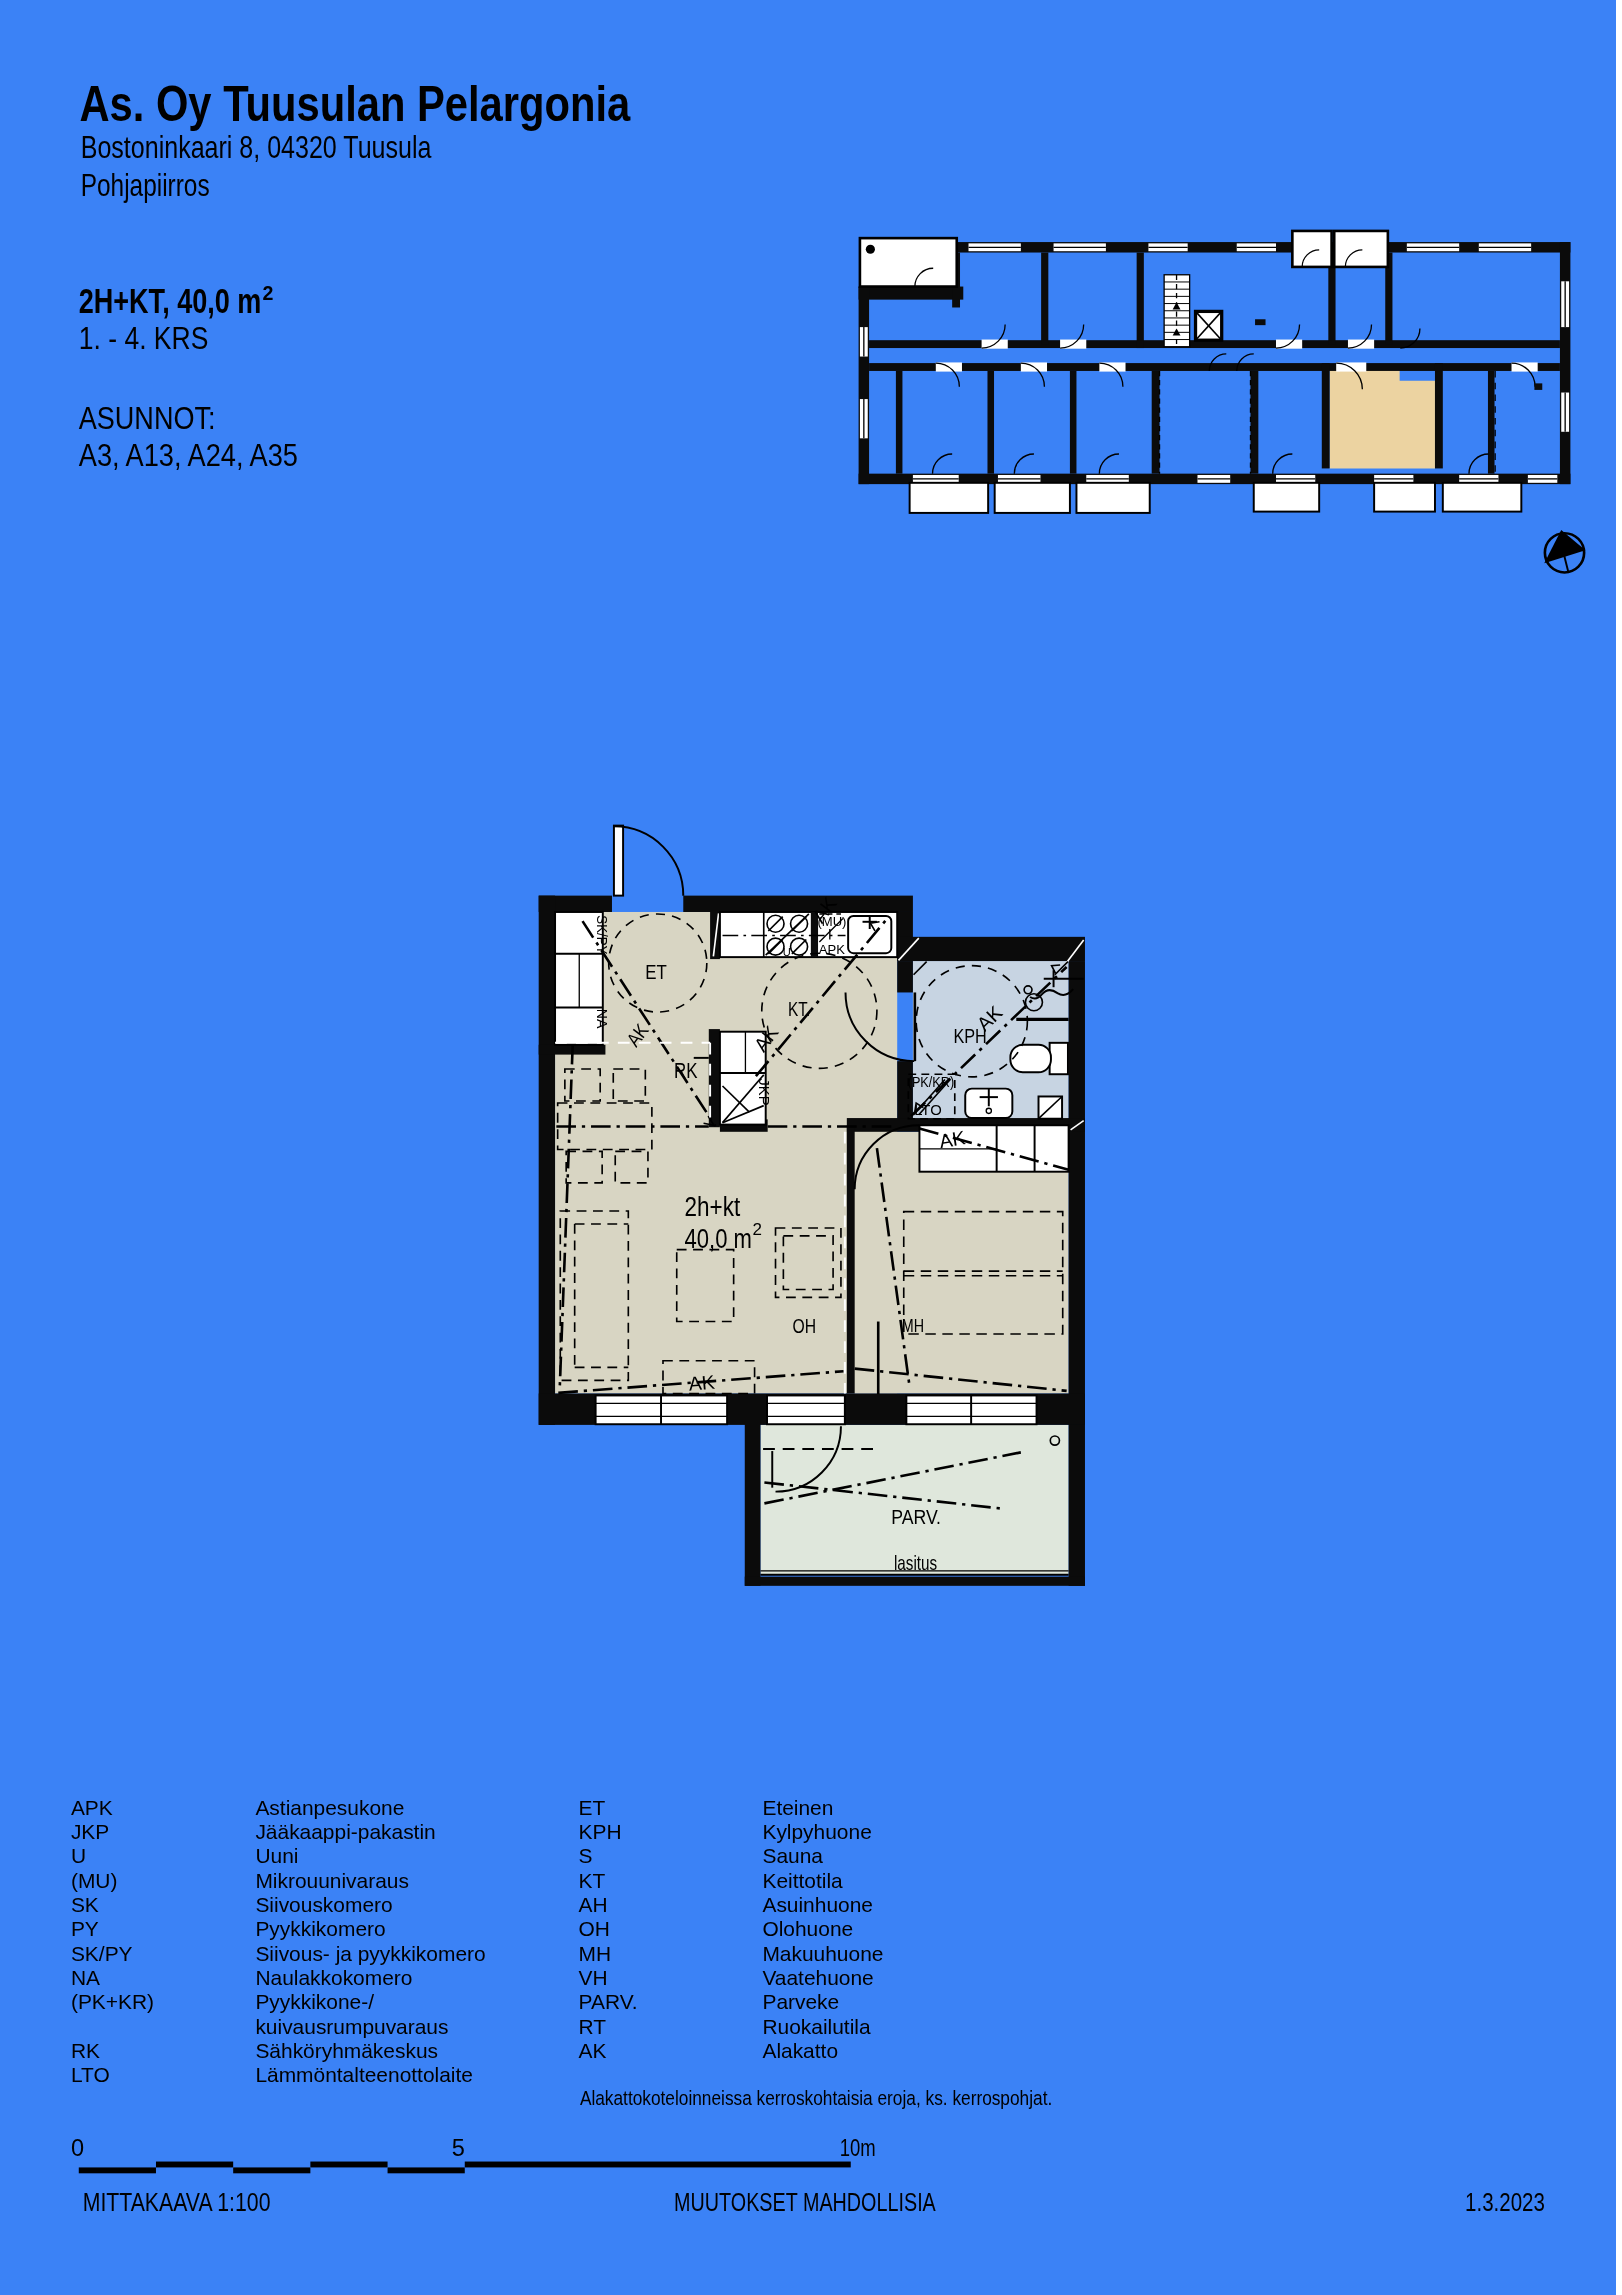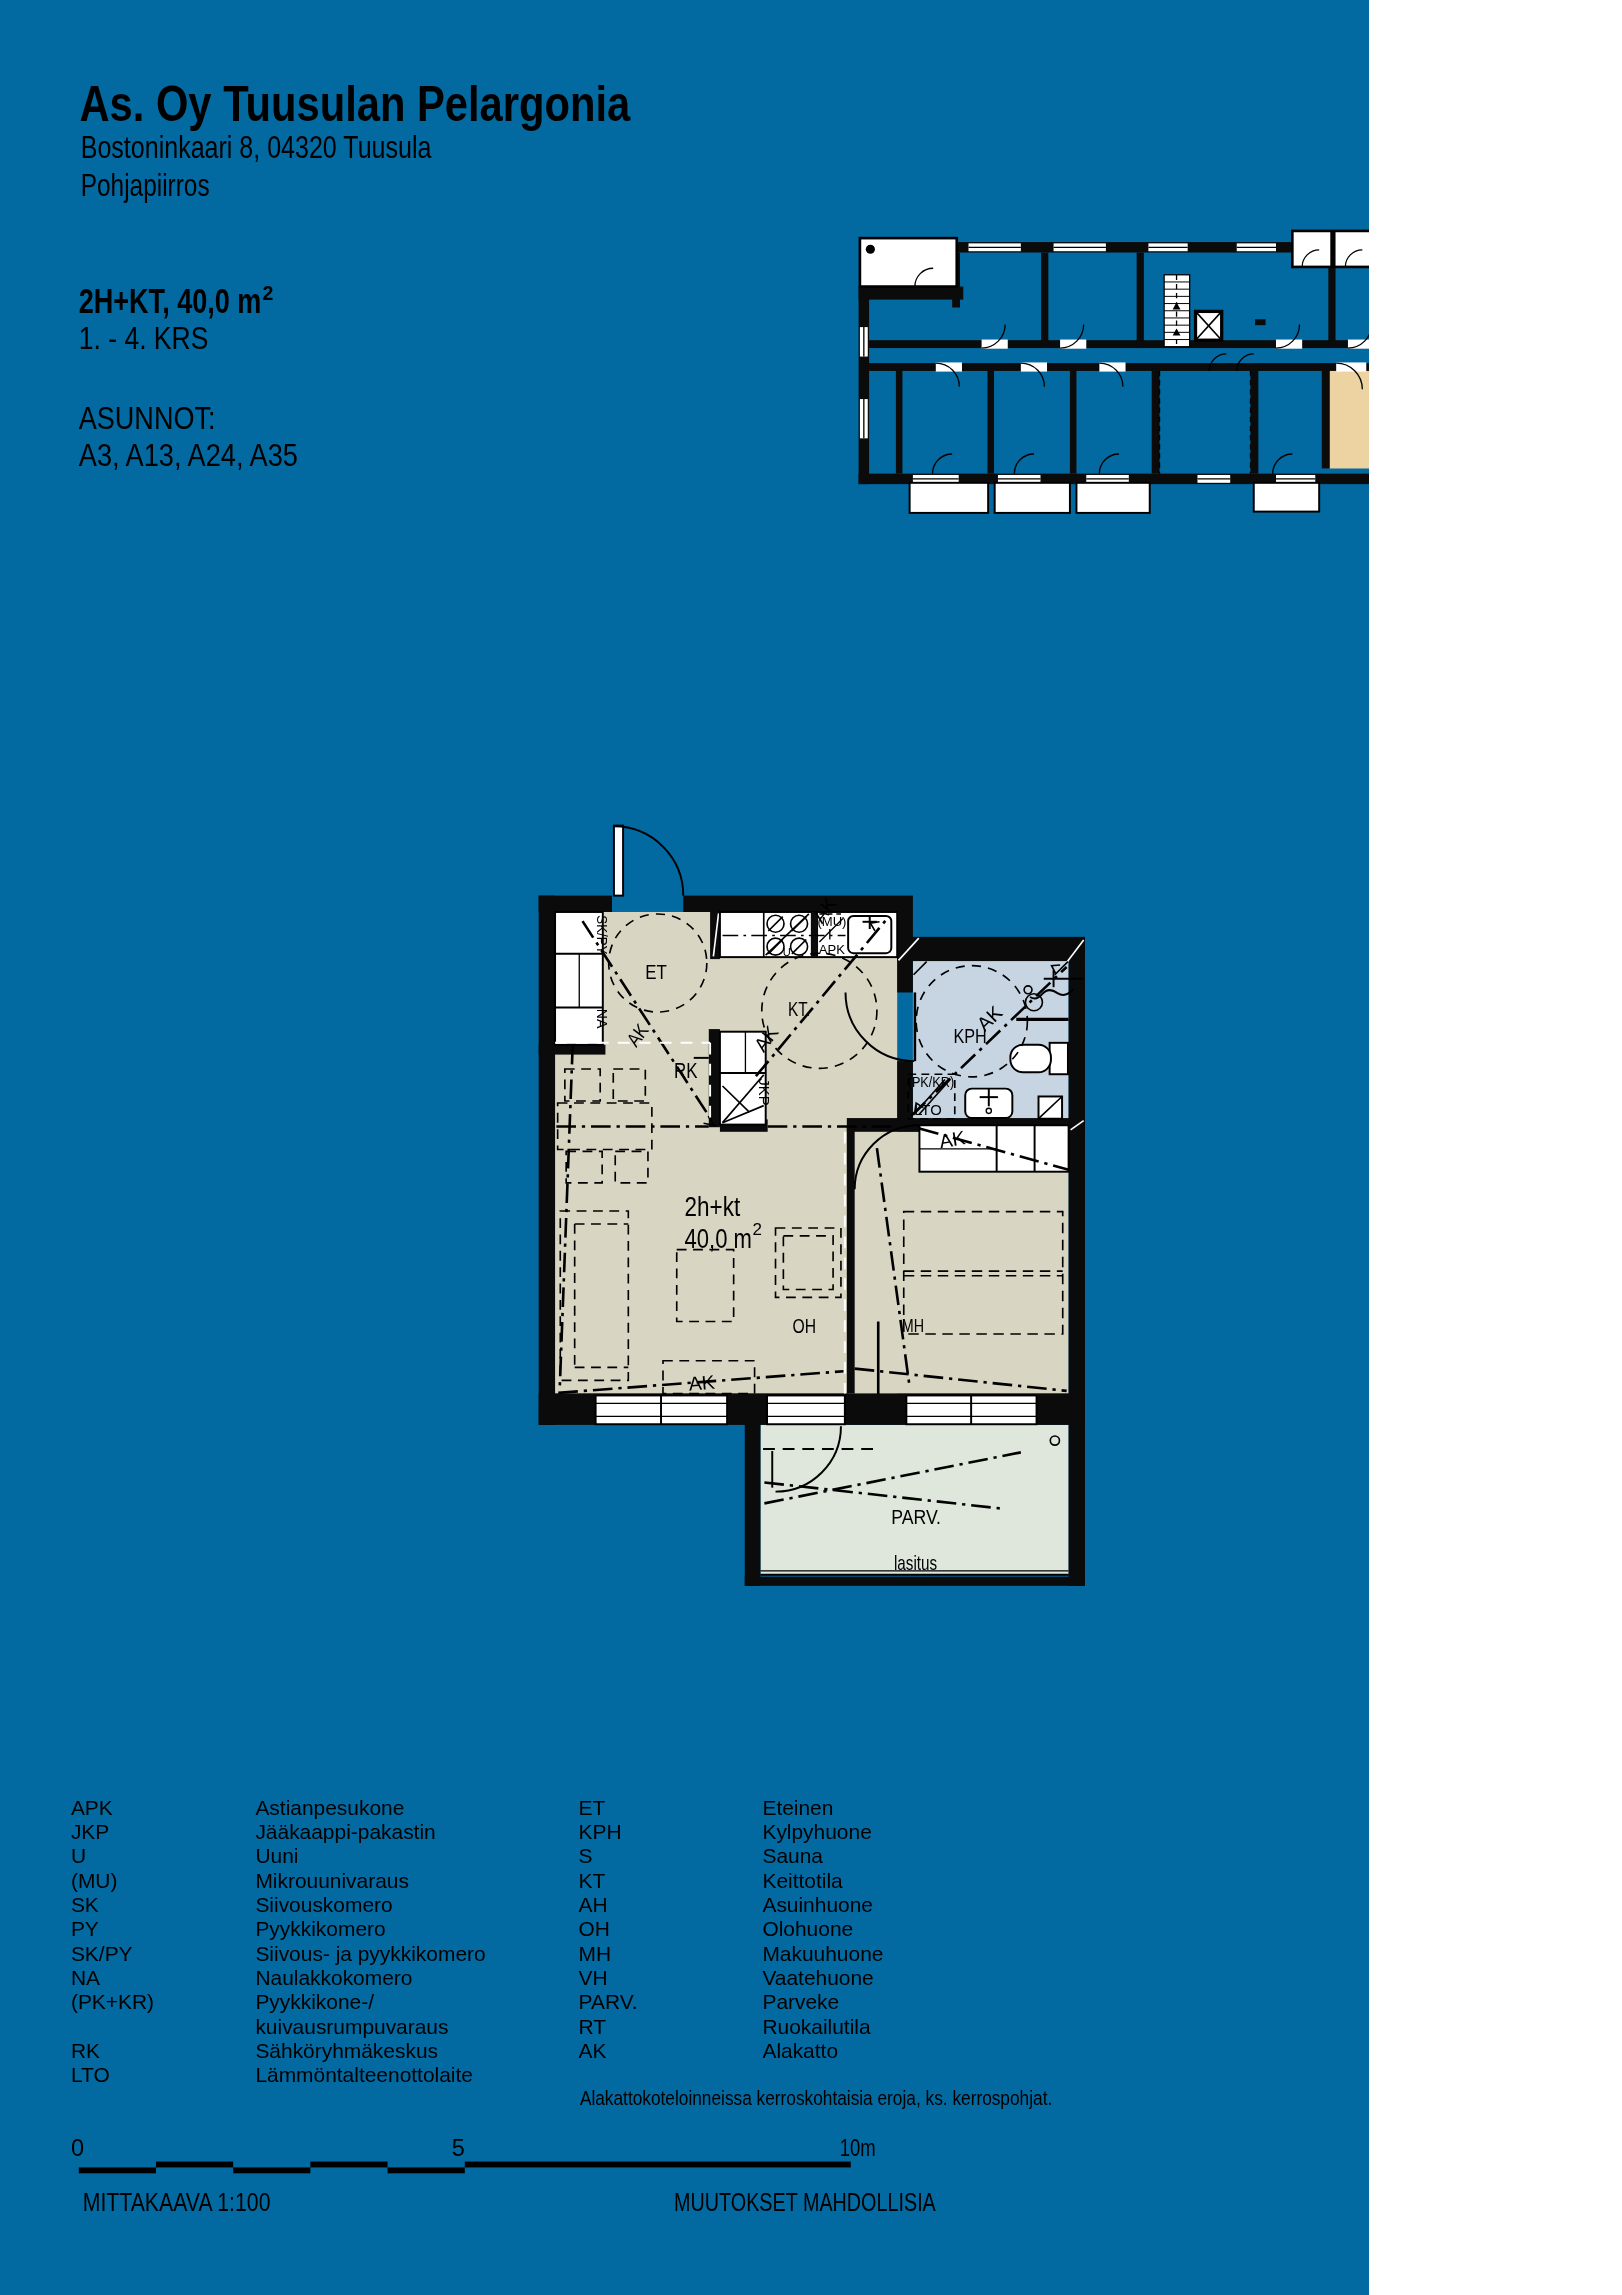--- a/index.html
+++ b/index.html
@@ -1,16 +1,16 @@
 <!DOCTYPE html>
 <html style="font-size:10.5px"><head>
 <meta charset="utf-8">
 <style>
   html,body{margin:0;padding:0;background:#ffffff;}
-  .page{position:relative;width:1369px;height:2295px;background:#0369a1;overflow:hidden;}
+  .page{position:relative;width:1616px;height:2295px;background:#3b82f6;overflow:hidden;}
   svg{display:block;}
   text{font-family:"Liberation Sans", sans-serif;fill:#000000;}
 </style>
 </head>
 <body>
 <div class="page">
 <svg width="1623" height="2295" viewBox="0 0 2480 3508" xmlns="http://www.w3.org/2000/svg">
 
 <g id="header">
 

